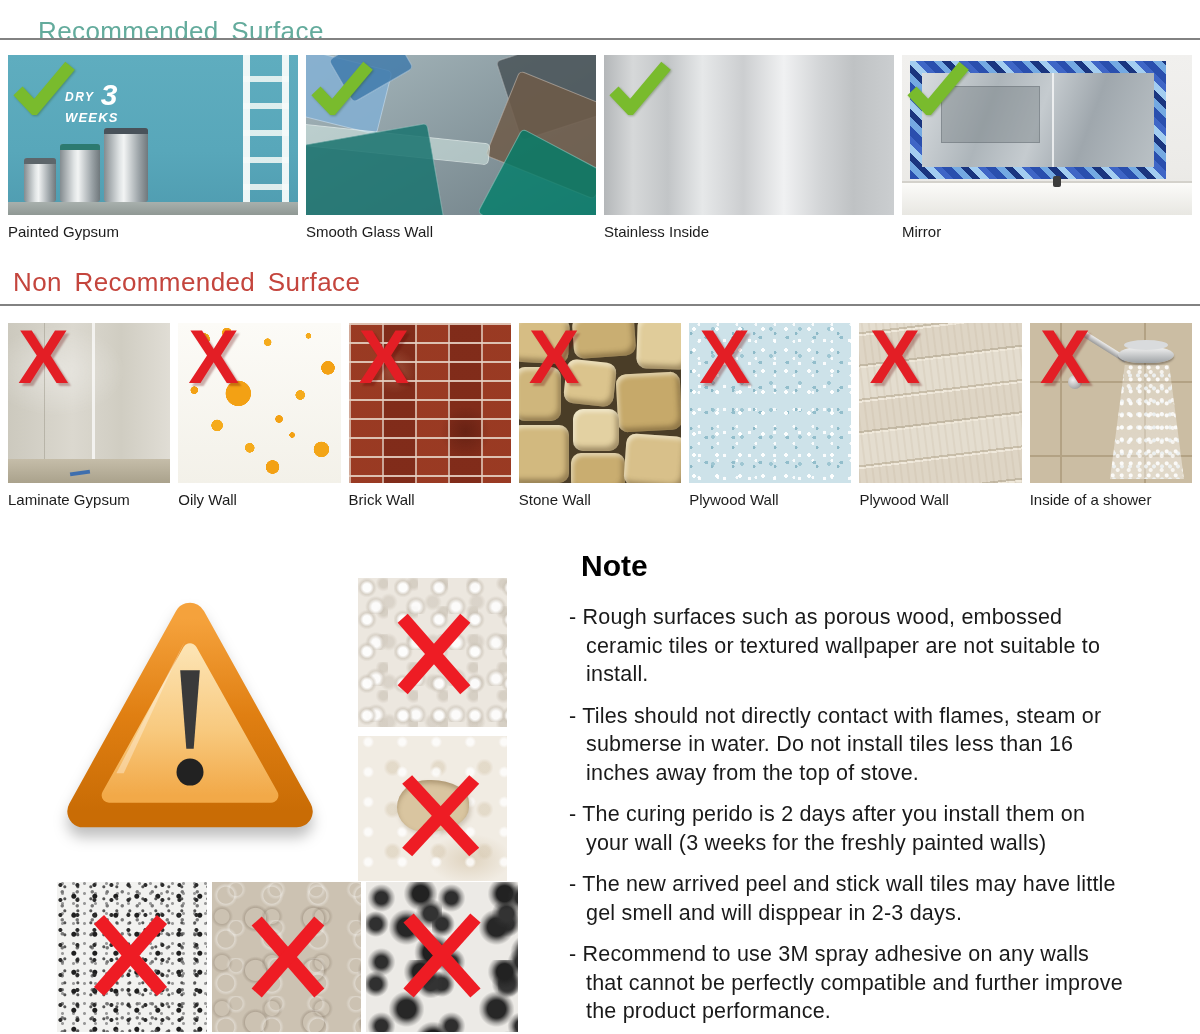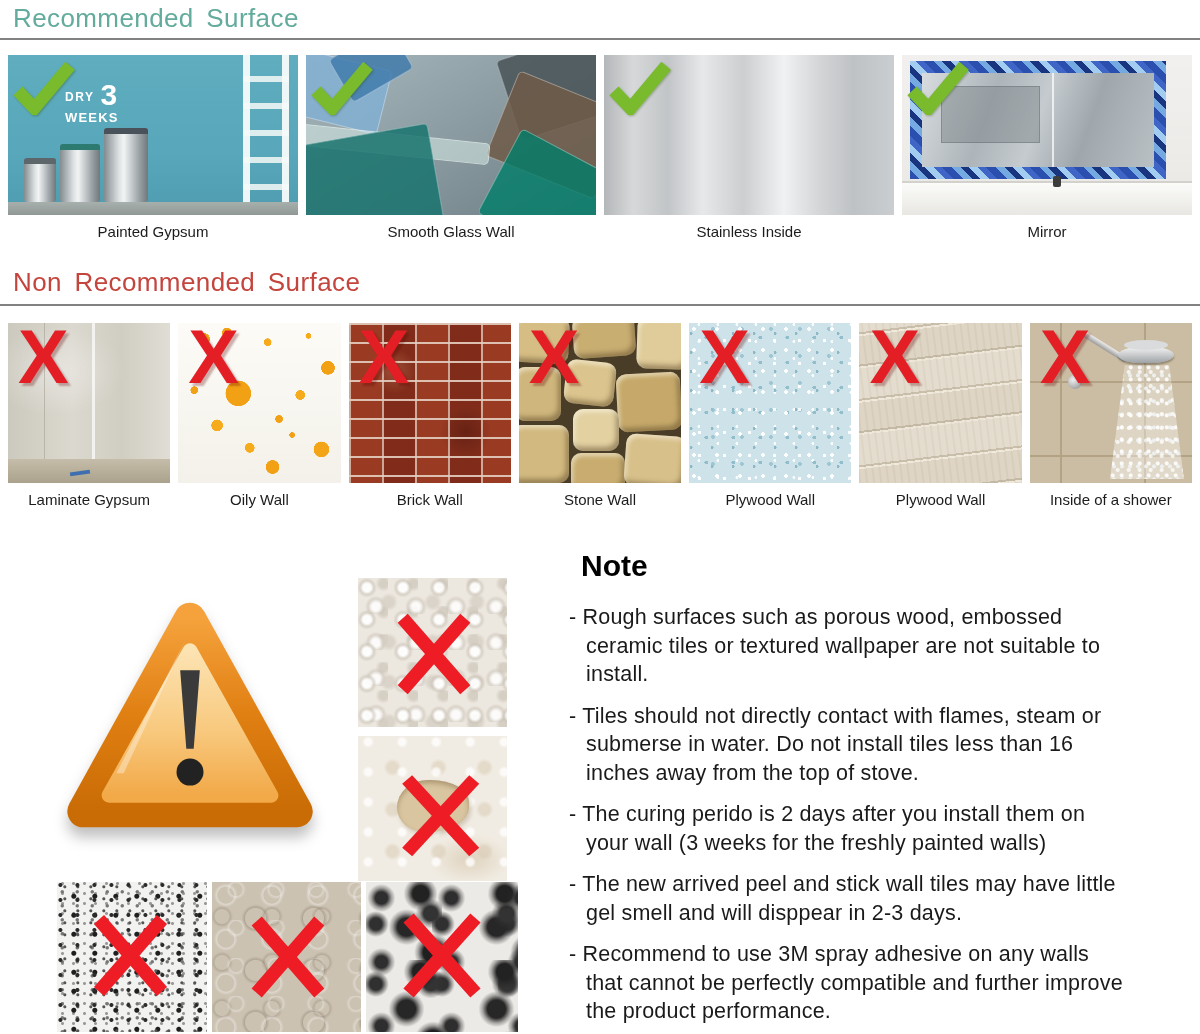--- a/index.html
+++ b/index.html
@@ -4,42 +4,42 @@
 <style>
   * { box-sizing: border-box; margin: 0; padding: 0; }
   html,body { background:#fff; }
   body {
     width:1200px; height:1034px; position:relative; overflow:hidden;
     font-family:"Liberation Sans", sans-serif;
   }
 
   
   .sec-title { position:absolute; left:13px; font-size:26px; font-weight:400; letter-spacing:.4px; word-spacing:5px; }
-  .sec-title.rec { top:3px; color:#63ab9c; }
+  .sec-title.rec { top:16px; color:#63ab9c;margin-left:25px; }
   .sec-title.nonrec { top:267px; color:#c4453d; }
   .rule { position:absolute; left:0; right:0; height:2px; background:#828282; }
   .rule1 { top:38px; } .rule2 { top:304px; }
 
   
   .row { position:absolute; left:8px; right:8px; display:flex; gap:8px; }
   .row1 { top:55px; } .row2 { top:323px; }
   .cell { flex:1; min-width:0; }
   .tile { position:relative; height:160px; overflow:hidden; }
-  .tlabel { margin-top:8px; text-align:center; font-size:15px; color:#1c1c1c; }
+  .tlabel { margin-top:8px; text-align:left; font-size:15px; color:#1c1c1c; }
 
   .check { position:absolute; left:5px; top:6px; width:62px; height:54px; z-index:6;
            fill:none; stroke:#79bb2d; stroke-width:13;
            filter:drop-shadow(1px 1px 1px rgba(40,80,0,.35)); }
   .xmark { position:absolute; left:10px; top:-4px; z-index:6; font-size:76px; font-weight:700;
            line-height:1; color:#e31e25; text-shadow:3px 3px 2px rgba(100,0,0,.3); }
   .cross { position:absolute; inset:0; width:100%; height:100%; z-index:6; }
   .cross line { stroke:#ee1c24; stroke-width:9; }
 
   
-  .art-pg { background:linear-gradient(180deg,#5fadbf 0%,#58a7ba 60%,#4f9cb0 100%); }
+  .art-pg { background:linear-gradient(180deg,#5fadbf 0%,#58a7ba 60%,#4f9cb0 100%);font-style:italic; }
   .pg-floor { position:absolute; left:0; right:0; bottom:0; height:13px; background:linear-gradient(180deg,#a8b0ad,#8f9894); }
   .pg-ladder { position:absolute; top:0; bottom:13px; right:9px; width:46px;
     background:
       linear-gradient(90deg, rgba(246,251,250,.95) 0 7px, transparent 7px 39px, rgba(246,251,250,.95) 39px),
       repeating-linear-gradient(180deg, transparent 0 21px, rgba(236,245,243,.9) 21px 27px); }
   .pg-can { position:absolute; bottom:13px; border-radius:3px;
     background:linear-gradient(90deg,#848c90,#dfe3e4 35%,#f2f4f4 45%,#9aa2a6 80%,#70787c); }
   .pg-can::before { content:""; position:absolute; top:0; left:0; right:0; height:6px; border-radius:3px 3px 0 0; background:#5d666b; }
   .pg-can.c1 { left:16px; width:32px; height:44px; }
   .pg-can.c2 { left:52px; width:40px; height:58px; } .pg-can.c2::before { background:#2c7a70; }

